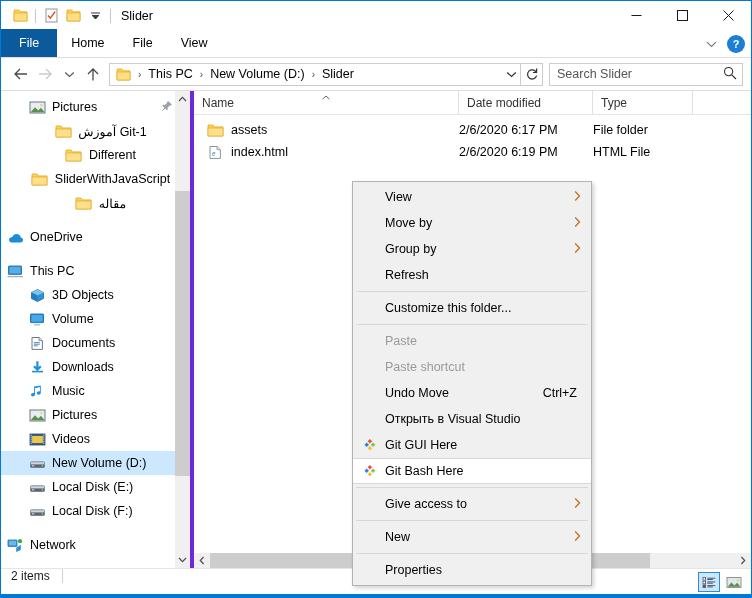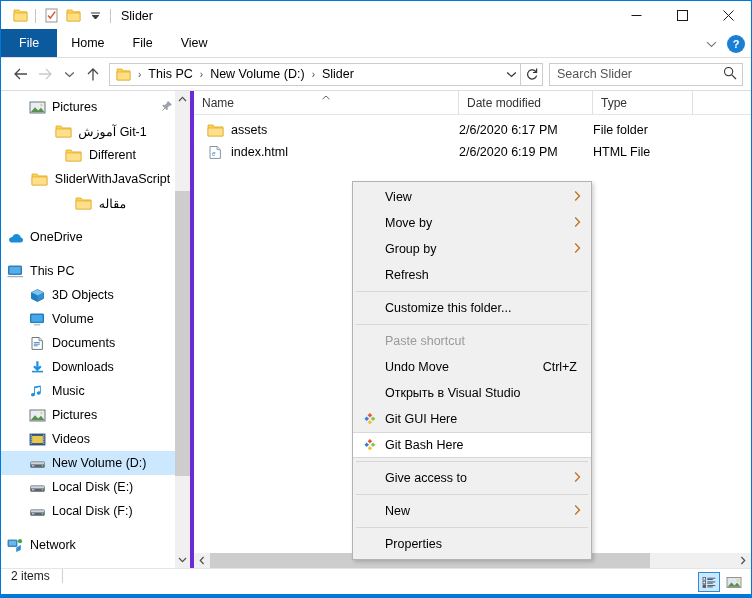--- a/index.html
+++ b/index.html
@@ -872,20 +872,24 @@
         <span class="mi-label">Refresh</span>
       </div>
       <div class="msep"></div>
       <div class="mi">
         <span class="mi-icon"></span>
         <span class="mi-label">Customize this folder...</span>
       </div>
       <div class="msep"></div>
       <div class="mi disabled">
         <span class="mi-icon"></span>
+        <span class="mi-label">Paste</span>
+      </div>
+      <div class="mi disabled">
+        <span class="mi-icon"></span>
         <span class="mi-label">Paste shortcut</span>
       </div>
       <div class="mi">
         <span class="mi-icon"></span>
         <span class="mi-label">Undo Move</span>
         <span class="mi-accel">Ctrl+Z</span>
       </div>
       <div class="mi">
         <span class="mi-icon"></span>
         <span class="mi-label">Открыть в Visual Studio</span>

